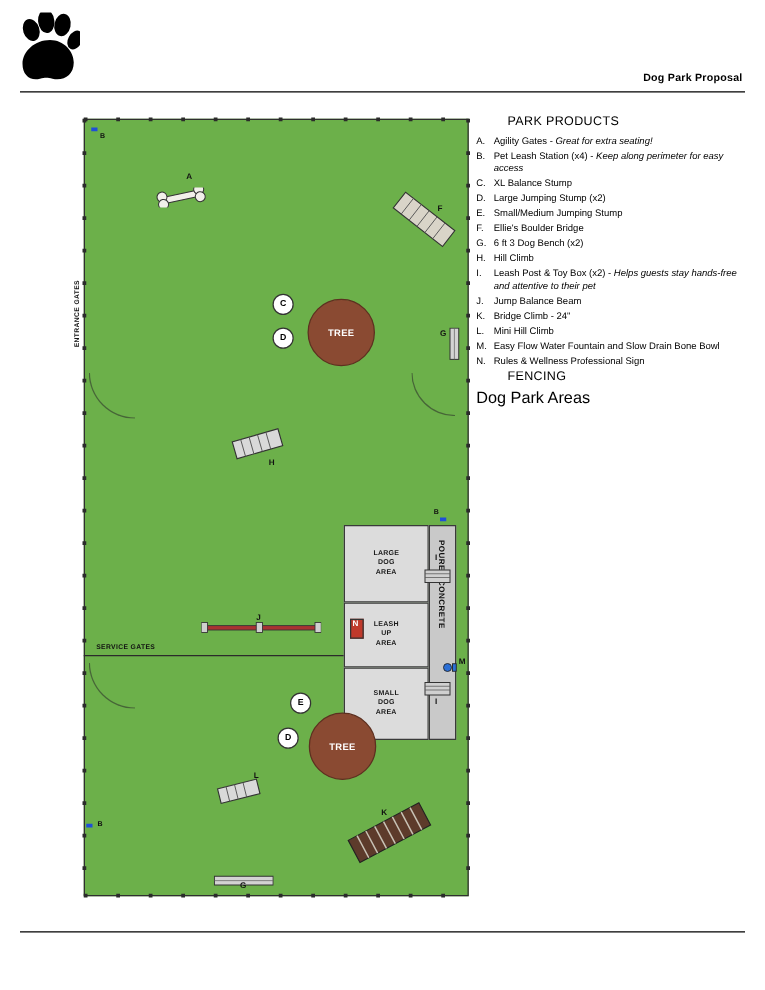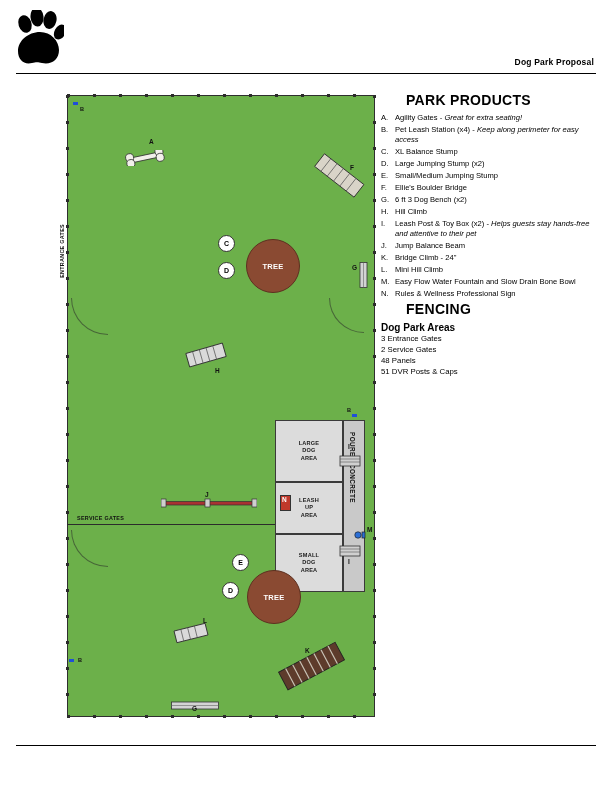--- a/index.html
+++ b/index.html
@@ -65,22 +65,22 @@
   }
 
   
   #right-col {
     position: absolute;
     left: 381px;
     top: 92px;
     width: 218px;
   }
   .section-title {
-    font-size: 14px;
-    font-weight: bold;
+    font-size: 10px;
+    font-weight: normal;
     letter-spacing: 0.3px;
     margin-bottom: 5px;
     padding-left: 25px;
   }
   .prod-row {
     display: flex;
     font-size: 7.6px;
     line-height: 10.4px;
     margin-bottom: 1.5px;
   }
@@ -89,22 +89,22 @@
     flex: 0 0 14px;
   }
   .prod-text {
     flex: 1;
   }
   .prod-text i { font-style: italic; }
 
   #fencing-block {
   }
   .fencing-sub {
-    font-size: 10px;
-    font-weight: bold;
+    font-size: 13px;
+    font-weight: normal;
     line-height: 11px;
   }
   .fencing-line {
     font-size: 7.8px;
     line-height: 11px;
   }
 
   
   #plan {
     position: absolute;
@@ -333,26 +333,20 @@
       </div>
       <div class="prod-row">
         <div class="prod-letter">N.</div>
         <div class="prod-text"><span>Rules &amp; Wellness Professional Sign</span></div>
       </div>
     </div>
 
   <div id="fencing-block">
     <div class="section-title">FENCING</div>
     <div class="fencing-sub">Dog Park Areas</div>
-    <div id="fencing-lines">
-        <div class="fencing-line">3 Entrance Gates</div>
-        <div class="fencing-line">2 Service Gates</div>
-        <div class="fencing-line">48 Panels</div>
-        <div class="fencing-line">51 DVR Posts &amp; Caps</div>
-      </div>
   </div>
 </div>
 
 <div id="plan">
 
   <div id="grass"></div>
 
   <div id="posts">
       <div class="post" style="left: 6px; top: 2px;"></div>
       <div class="post" style="left: 6px; top: 623px;"></div>

